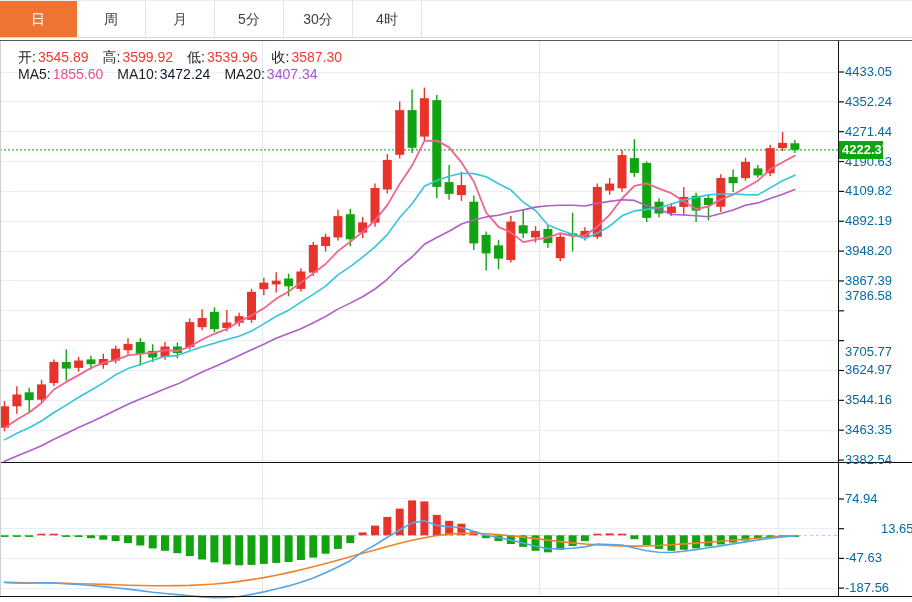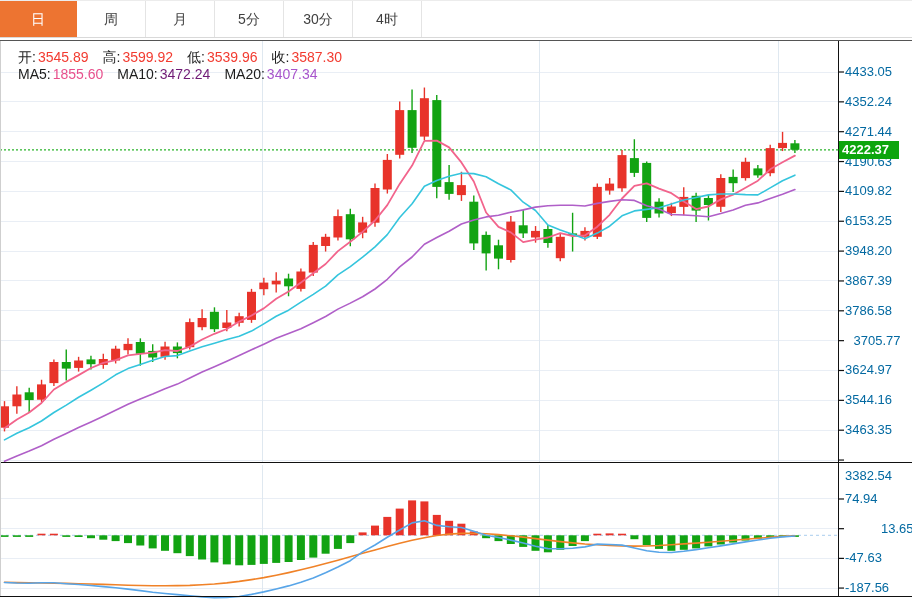--- a/index.html
+++ b/index.html
@@ -15,25 +15,25 @@
   
   svg#chart{position:absolute;left:0;top:0;}
   
   .legend{position:absolute;left:18px;white-space:nowrap;pointer-events:none;}
   .legend .lab{color:#1d1d1d;margin-right:2px;}
   .legend .val{margin-right:14px;}
   .l1{top:49px;font-size:14px;}
   .l1 .val{color:#f23b30;}
   .l2{top:66px;font-size:14px;}
   .l3{top:473px;font-size:14px;}
-  .c-ma5{color:#e8508c;}  .c-ma10{color:#701a75;}  .c-ma20{color:#a855cc;}
+  .c-ma5{color:#e8508c;}  .c-ma10{color:#0f172a;}  .c-ma20{color:#a855cc;}
   .c-macd{color:#e8564c;} .c-diff{color:#3d96e0;}  .c-dea{color:#f07c1c;}
   
   .ylab{position:absolute;left:845px;width:64px;height:14px;line-height:14px;font-size:13px;color:#0369a1;}
-  .price-tag{position:absolute;left:839px;top:141px;width:60px;height:18px;line-height:18px;
+  .price-tag{position:absolute;left:839px;top:141px;width:44px;height:18px;line-height:18px;
              background:#0da50d;color:#fff;font-size:13px;font-weight:bold;padding-left:3px;box-sizing:border-box;}
 </style>
 </head>
 <body>
 
 <div class="app">
   <div class="tabbar" id="tabbar">
       <div class="tab active">日</div>
       <div class="tab">周</div>
       <div class="tab">月</div>
@@ -303,29 +303,29 @@
     <span class="lab c-ma5">MA5:</span><span class="val c-ma5">1855.60</span><span class="lab c-ma10">MA10:</span><span class="val c-ma10">3472.24</span><span class="lab c-ma20">MA20:</span><span class="val c-ma20">3407.34</span>
   </div>
 
 
   <div id="ylabels">
       <div class="ylab" style="top: 65px;">4433.05</div>
       <div class="ylab" style="top: 95px;">4352.24</div>
       <div class="ylab" style="top: 125px;">4271.44</div>
       <div class="ylab" style="top: 155px;">4190.63</div>
       <div class="ylab" style="top: 184px;">4109.82</div>
-      <div class="ylab" style="top: 214px;">6153.25</div>
+      <div class="ylab" style="top: 214px;">4892.19</div>
       <div class="ylab" style="top: 244px;">3948.20</div>
       <div class="ylab" style="top: 274px;">3867.39</div>
-      <div class="ylab" style="top: 304px;">3786.58</div>
-      <div class="ylab" style="top: 334px; text-align: center;">3705.77</div>
+      <div class="ylab" style="top: 289px;">3786.58</div>
+      <div class="ylab" style="top: 345px;">3705.77</div>
       <div class="ylab" style="top: 363px;">3624.97</div>
       <div class="ylab" style="top: 393px;">3544.16</div>
       <div class="ylab" style="top: 423px;">3463.35</div>
-      <div class="ylab" style="top: 453px; margin-top: 16px;">3382.54</div>
+      <div class="ylab" style="top: 453px;">3382.54</div>
       <div class="ylab" style="top: 492px;">74.94</div>
       <div class="ylab" style="top: 522px; margin-left: 36px;">13.65</div>
       <div class="ylab" style="top: 551px;">-47.63</div>
       <div class="ylab" style="top: 581px;">-187.56</div>
     </div>
 
   <div class="price-tag">4222.37</div>
 </div>
 
 </body></html>

